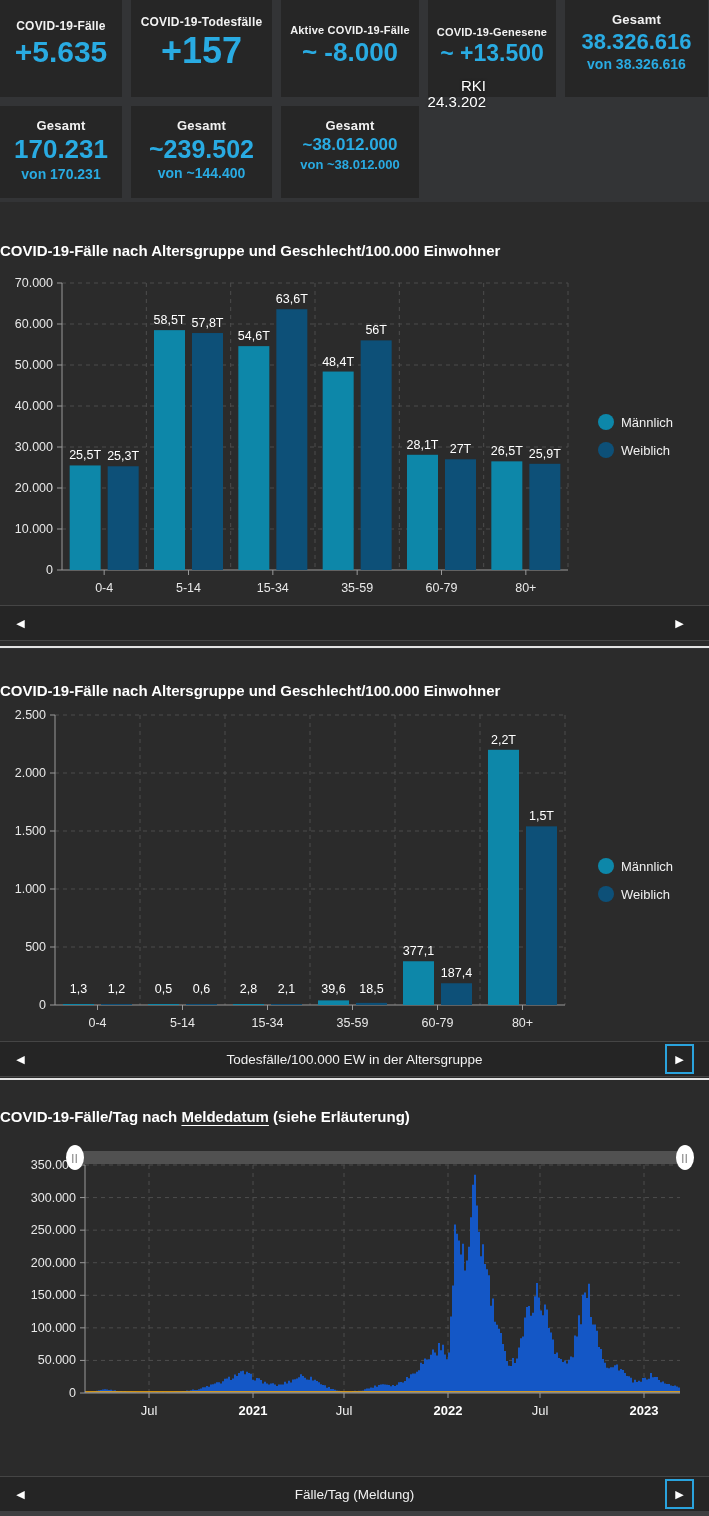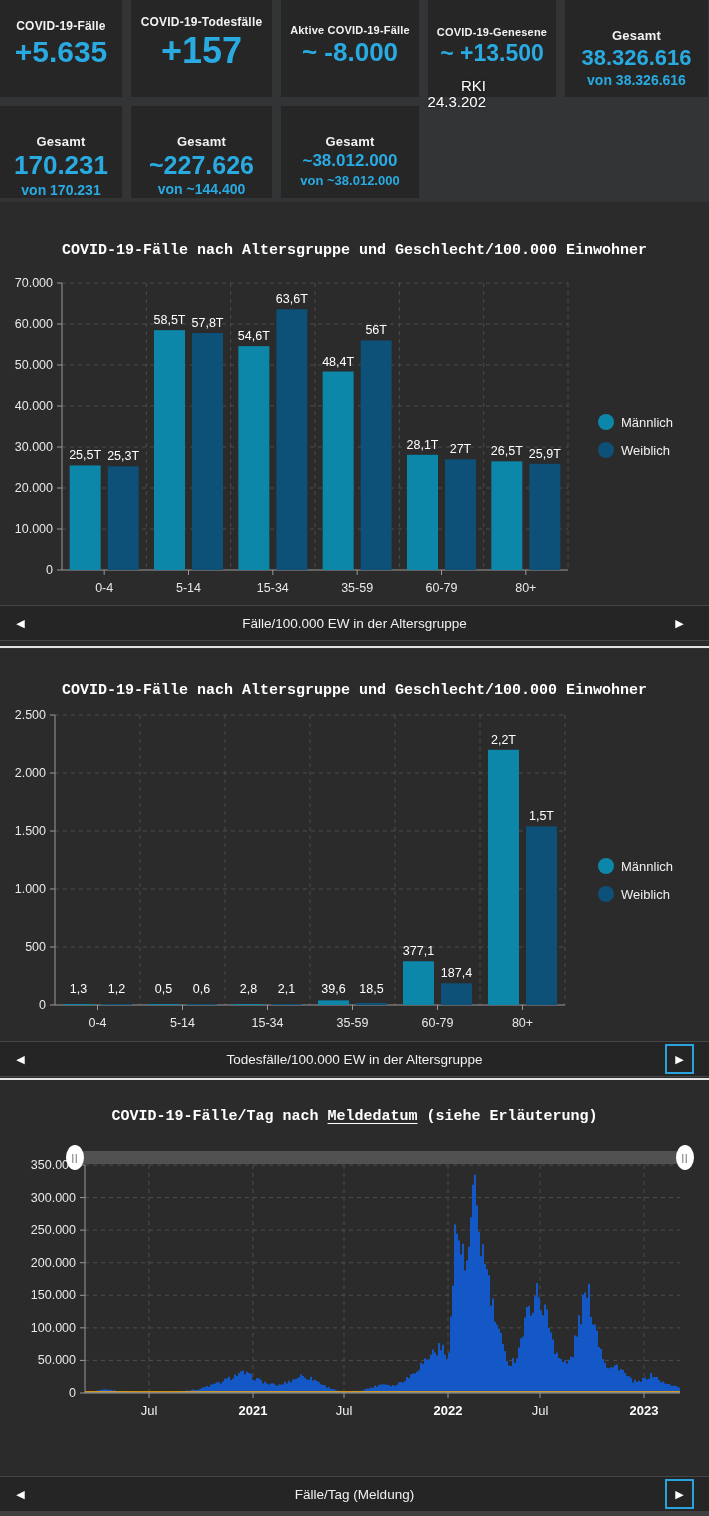--- a/index.html
+++ b/index.html
@@ -13,38 +13,38 @@
   .kpi-card{background:#262626;display:flex;flex-direction:column;align-items:center;text-align:center;}
   .kpi-card.c0{align-items:flex-start;text-align:left;padding-left:12px;}
   .kpi-card .lbl{font-weight:700;color:#f2f2f2;font-size:12px;letter-spacing:.2px;}
   .kpi-card .val{font-weight:700;color:var(--cyan);line-height:1.05;margin-top:3px;}
   .kpi-card .sub{font-weight:700;color:var(--cyan);font-size:14px;margin-top:3px;}
   .top.c0{padding-top:12px}.top.c0 .lbl{font-size:13px}.top.c0 .val{font-size:43px;color:#fff;}
   .top.c1{padding-top:19px}.top.c1 .val{font-size:30px;}
   .top.c2{padding-top:15px}.top.c2 .val{font-size:36px;}
   .top.c3{padding-top:24px}.top.c3 .lbl{font-size:11px}.top.c3 .val{font-size:26px;}
   .top.c4{padding-top:26px}.top.c4 .lbl{font-size:11px}.top.c4 .val{font-size:23px;}
-  .bot{padding-top:28px}
+  .bot{padding-top:12px}
   .bot .lbl{font-size:13px;}
   .bot.c0{padding-top:9px}.bot.c0 .val{font-size:30px;}.bot.c0 .sub{font-size:15px;}
   .bot.c1 .val{font-size:22px;}
   .bot.c2 .val{font-size:26px;}
   .bot.c3 .val{font-size:25px;}
   .bot.c4 .val{font-size:17px;}.bot.c4 .sub{font-size:13px;}
   #kpi-overlay{position:absolute;left:354px;top:78px;width:132px;text-align:right;z-index:5;
     color:#fff;font-size:15px;line-height:16px;text-shadow:0 0 3px rgba(0,0,0,.6);}
   
   .panel{position:absolute;left:0;width:709px;background:#2b2b2b;}
   #panel1{top:202px;height:444px;}
   #panel2{top:649px;height:429px;}
   #panel3{top:1080px;height:431px;}
   .divider{position:absolute;left:0;width:709px;height:2px;background:#e3e3e3;}
   #div1{top:646px;} #div2{top:1078px;}
   #bottom-strip{position:absolute;left:0;top:1511px;width:709px;height:5px;background:#3f3f41;}
-  .chart-title{position:absolute;left:0;width:709px;text-align:center;font-size:15px;font-weight:700;color:#fff;font-family:Liberation Mono, monospace;}
+  .chart-title{position:absolute;left:0;width:709px;text-align:left;font-size:15px;font-weight:700;color:#fff;}
   #panel1 .chart-title{top:28px;} #panel2 .chart-title{top:21px;} #panel3 .chart-title{top:16px;}
   .title-link{text-decoration:underline;text-underline-offset:3px;}
   .plot-svg{position:absolute;left:0;top:0;}
   
   .side-legend{position:absolute;left:598px;width:110px;}
   #panel1 .side-legend{top:206px;} #panel2 .side-legend{top:203px;}
   .legend-row{display:flex;align-items:center;height:28px;cursor:pointer;}
   .legend-dot{width:16px;height:16px;border-radius:50%;margin-right:7px;flex:0 0 16px;}
   .legend-txt{font-size:13px;color:#f0f0f0;}
   
@@ -93,21 +93,21 @@
           <div class="val">38.326.616</div>
           <div class="sub">von 38.326.616</div>
         </div>
         <div class="kpi-card bot c2">
           <div class="lbl">Gesamt</div>
           <div class="val">170.231</div>
           <div class="sub">von 170.231</div>
         </div>
         <div class="kpi-card bot c3">
           <div class="lbl">Gesamt</div>
-          <div class="val">~227.626</div>
+          <div class="val">~239.502</div>
           <div class="sub">von ~144.400</div>
         </div>
         <div class="kpi-card bot c4">
           <div class="lbl">Gesamt</div>
           <div class="val">~38.012.000</div>
           <div class="sub">von ~38.012.000</div>
         </div>
       </div>
     <div id="kpi-overlay">
       <div>RKI</div>
@@ -191,21 +191,20 @@
           <span class="legend-dot" style="background: rgb(13, 135, 169);"></span>
           <span class="legend-txt">Männlich</span>
         </div>
         <div class="legend-row">
           <span class="legend-dot" style="background: rgb(13, 80, 120);"></span>
           <span class="legend-txt">Weiblich</span>
         </div>
       </div>
     <div class="chart-footer">
       <button class="nav-arrow left">◀</button>
-      <div class="footer-label">Fälle/100.000 EW in der Altersgruppe</div>
       <button class="nav-arrow right">▶</button>
     </div>
   </section>
   <div class="divider" id="div1"></div>
 
   <section class="panel" id="panel2">
     <h2 class="chart-title">COVID-19-Fälle nach Altersgruppe und Geschlecht/100.000 Einwohner</h2>
     <svg class="plot-svg" id="svg2" width="709" height="390">
         <line x1="55" y1="66" x2="565" y2="66" stroke="#4d4d4d" stroke-dasharray="4 4"></line>
         <line x1="50" y1="66" x2="55" y2="66" stroke="#9a9a9a"></line>

